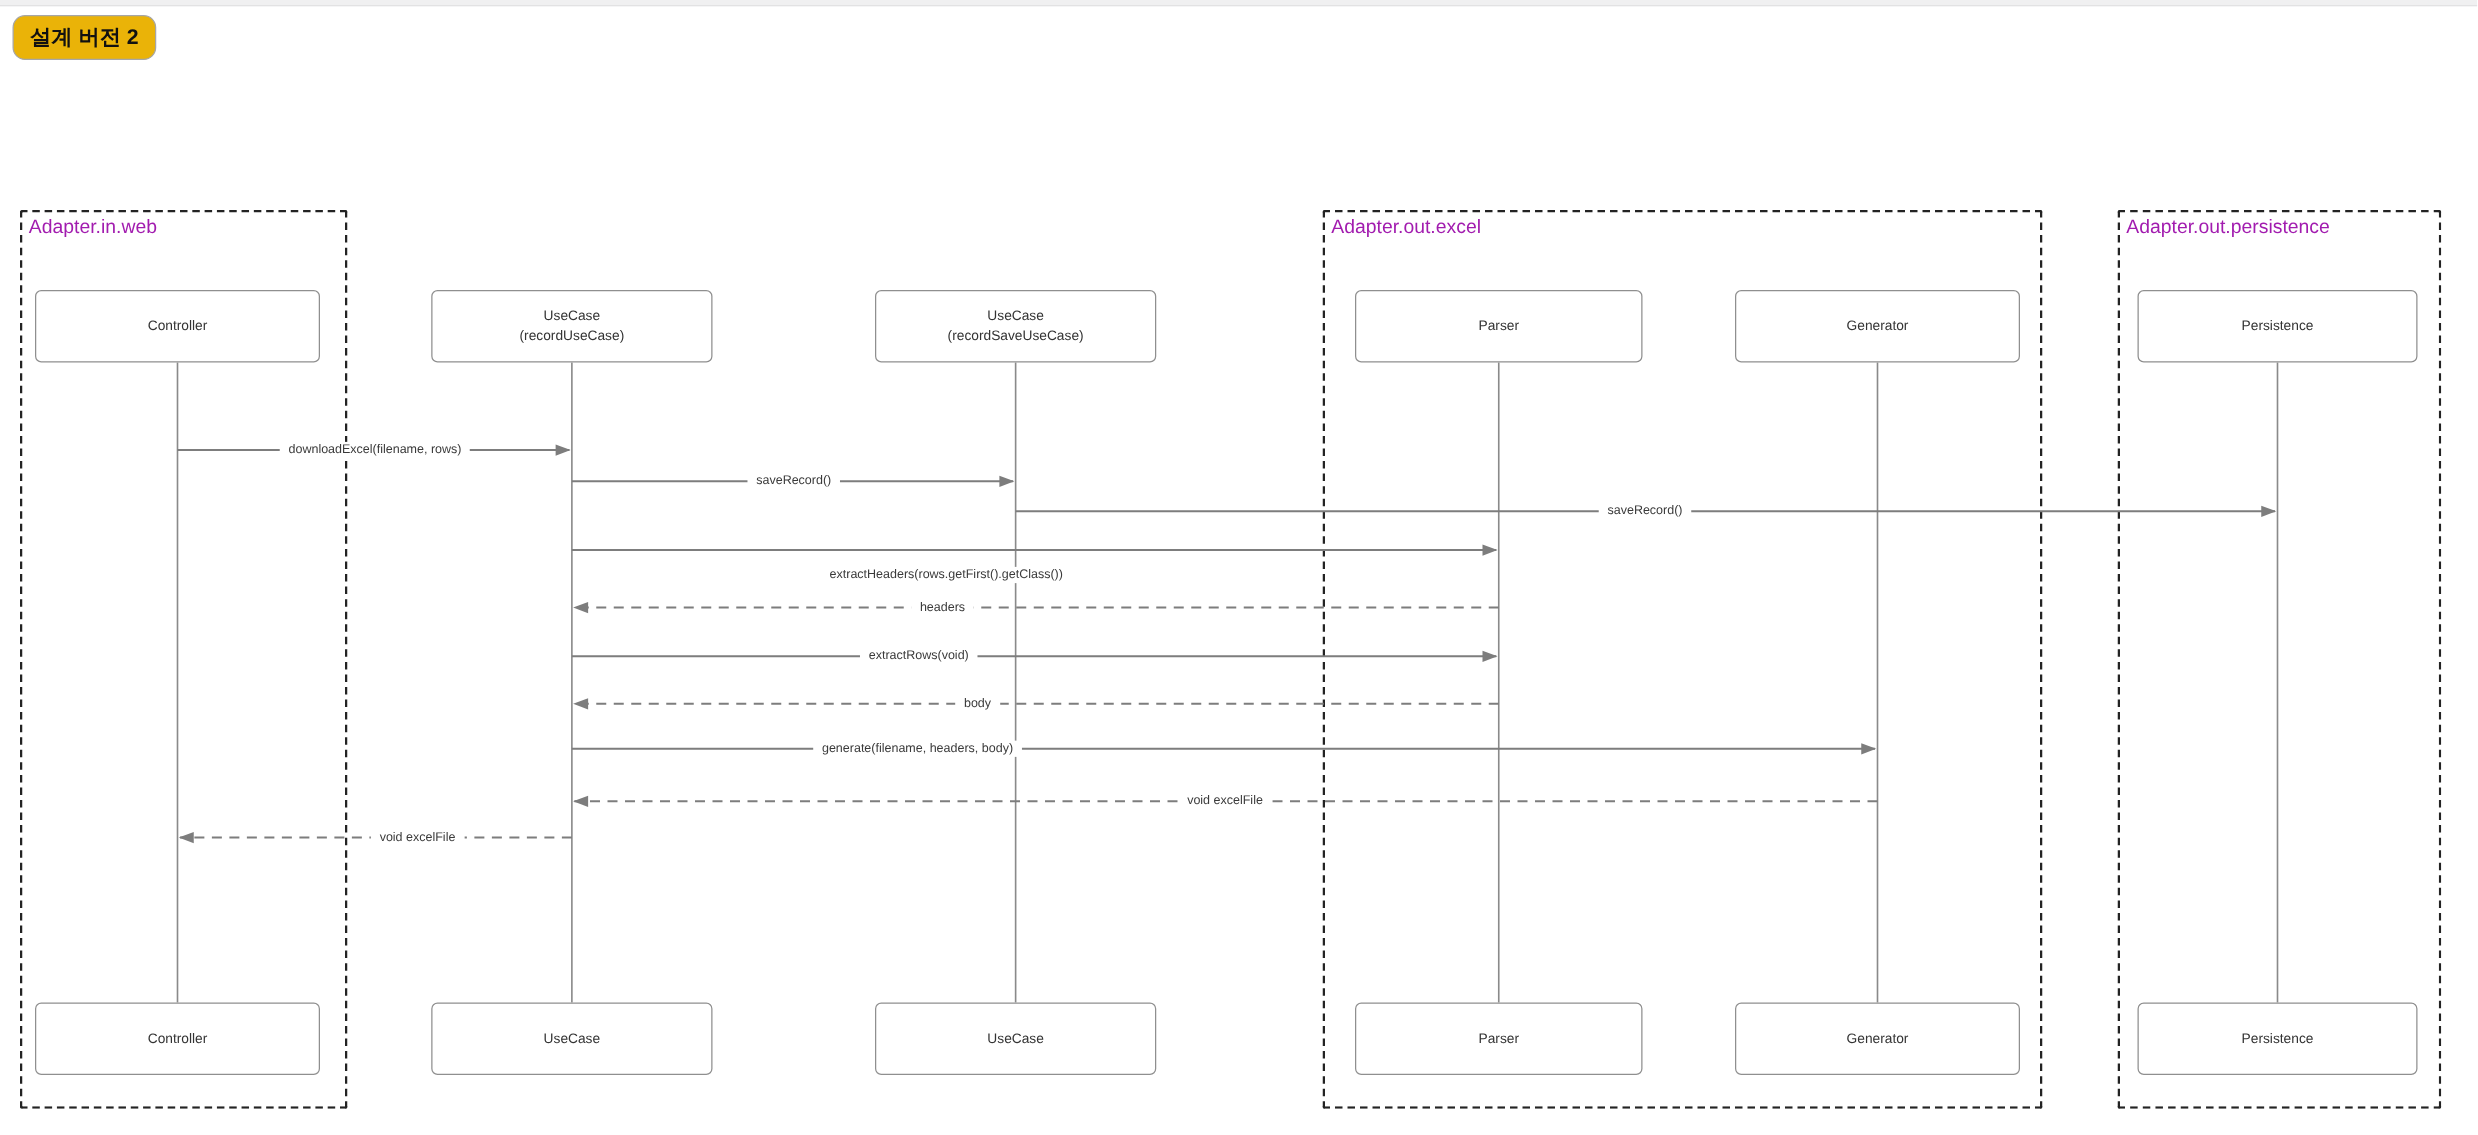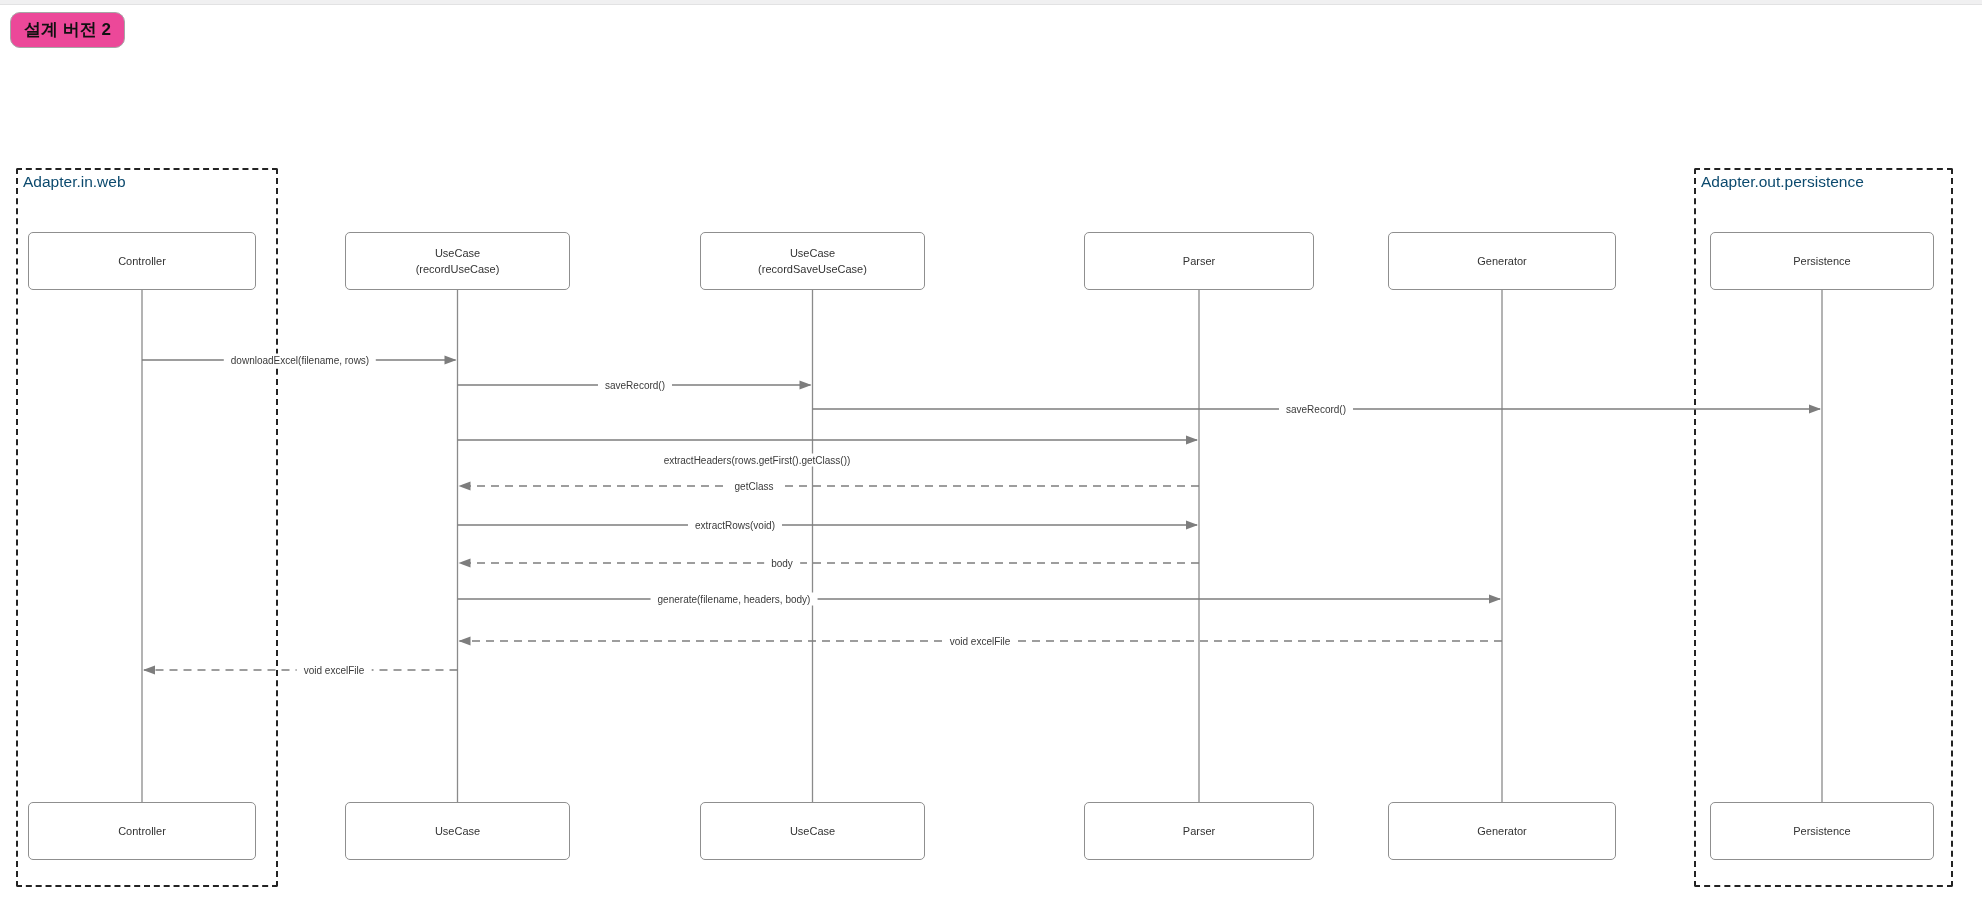--- a/index.html
+++ b/index.html
@@ -15,42 +15,42 @@
     position: absolute;
     left: 0; top: 0;
     width: 100%; height: 4px;
     background: #f0f0f1;
     border-bottom: 1px solid #e2e2e3;
   }
   .badge {
     position: absolute;
     left: 10px; top: 12px;
     padding: 5px 13px 6px 13px;
-    background: #ec4899;
+    background: #eab308;
     border: 1.5px solid #a6a6a6;
     border-radius: 10px;
     font-size: 17px;
     font-weight: 700;
     color: #111111;
     cursor: pointer;
   }
   .diagram-layer, .svg-layer { position: absolute; left: 0; top: 0; width: 100%; height: 100%; }
   .svg-layer { z-index: 2; }
   .group {
     position: absolute;
     border: 2px dashed #232323;
     border-radius: 2px;
     box-sizing: border-box;
     z-index: 1;
   }
   .group-label {
     position: absolute;
     left: 5px; top: 3px;
     font-size: 15.5px;
-    color: #0c4a6e;
+    color: #a21caf;
     white-space: nowrap;
   }
   .pbox {
     position: absolute;
     background: #ffffff;
     border: 1.3px solid #8f8f8f;
     border-radius: 5px;
     box-sizing: border-box;
     display: flex;
     flex-direction: column;
@@ -108,20 +108,23 @@
       <line x1="1502" y1="641" x2="459.5" y2="641" stroke="#7d7d7d" stroke-width="1.5" stroke-dasharray="8 6"></line>
       <polygon points="458.5,641 470.5,636.5 470.5,645.5" fill="#7d7d7d"></polygon>
       <line x1="457.5" y1="670" x2="144" y2="670" stroke="#7d7d7d" stroke-width="1.5" stroke-dasharray="8 6"></line>
       <polygon points="143,670 155,665.5 155,674.5" fill="#7d7d7d"></polygon>
     </svg>
 
   <div class="diagram-layer">
       <div class="group" style="left: 16px; top: 168px; width: 262px; height: 719px;">
         <div class="group-label">Adapter.in.web</div>
       </div>
+      <div class="group" style="left: 1058px; top: 168px; width: 576px; height: 719px;">
+        <div class="group-label">Adapter.out.excel</div>
+      </div>
       <div class="group" style="left: 1694px; top: 168px; width: 259px; height: 719px;">
         <div class="group-label">Adapter.out.persistence</div>
       </div>
       <div class="pbox" style="left: 28px; top: 232px; width: 228px; height: 58px;">
         <div class="pline">Controller</div>
       </div>
       <div class="pbox" style="left: 28px; top: 802px; width: 228px; height: 58px;">
         <div class="pline">Controller</div>
       </div>
       <div class="pbox" style="left: 345px; top: 232px; width: 225px; height: 58px;">
@@ -153,20 +156,20 @@
       <div class="pbox" style="left: 1710px; top: 232px; width: 224px; height: 58px;">
         <div class="pline">Persistence</div>
       </div>
       <div class="pbox" style="left: 1710px; top: 802px; width: 224px; height: 58px;">
         <div class="pline">Persistence</div>
       </div>
       <div class="msg-label" style="left: 300px; top: 360px;">downloadExcel(filename, rows)</div>
       <div class="msg-label" style="left: 635px; top: 385px;">saveRecord()</div>
       <div class="msg-label" style="left: 1316px; top: 409px;">saveRecord()</div>
       <div class="msg-label" style="left: 757px; top: 440px; margin-top: 20px;">extractHeaders(rows.getFirst().getClass())</div>
-      <div class="msg-label" style="left: 754px; top: 486px;">getClass</div>
+      <div class="msg-label" style="left: 754px; top: 486px;">headers</div>
       <div class="msg-label" style="left: 735px; top: 525px;">extractRows(void)</div>
       <div class="msg-label" style="left: 750px; top: 563px; margin-left: 32px;">body</div>
       <div class="msg-label" style="left: 734px; top: 599px;">generate(filename, headers, body)</div>
       <div class="msg-label" style="left: 980px; top: 641px;">void excelFile</div>
       <div class="msg-label" style="left: 334px; top: 670px;">void excelFile</div>
     </div>
 </div>
 
 </body></html>

